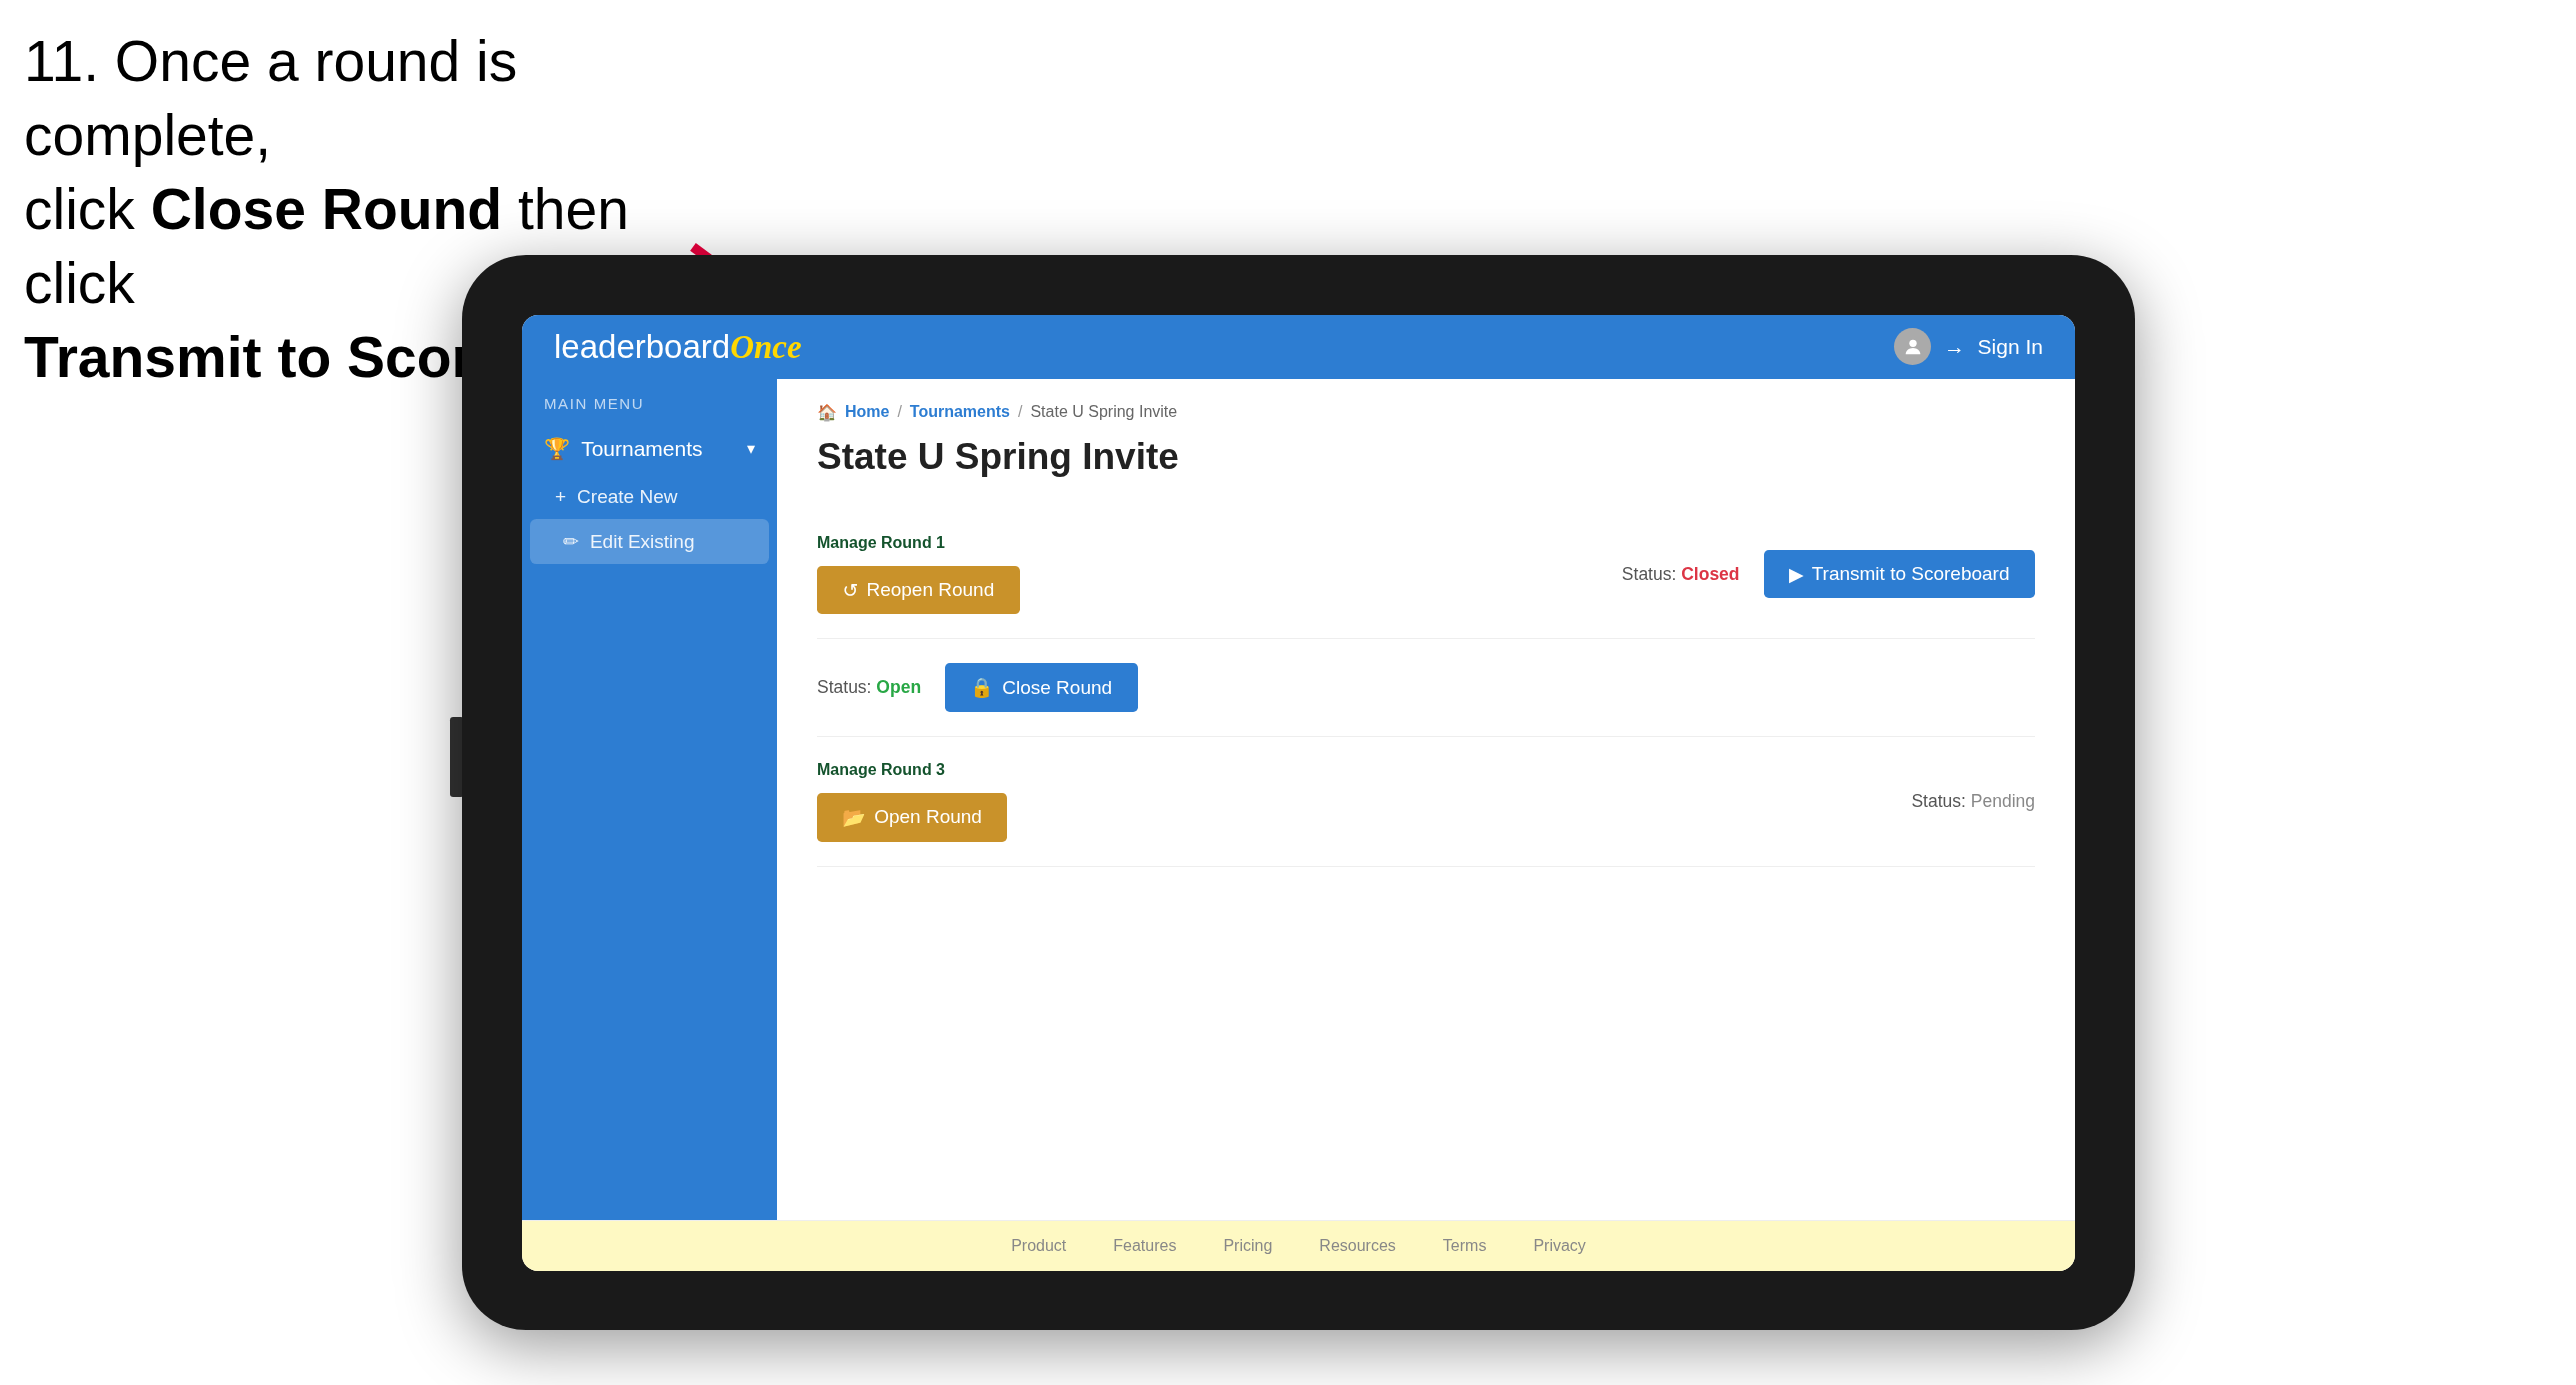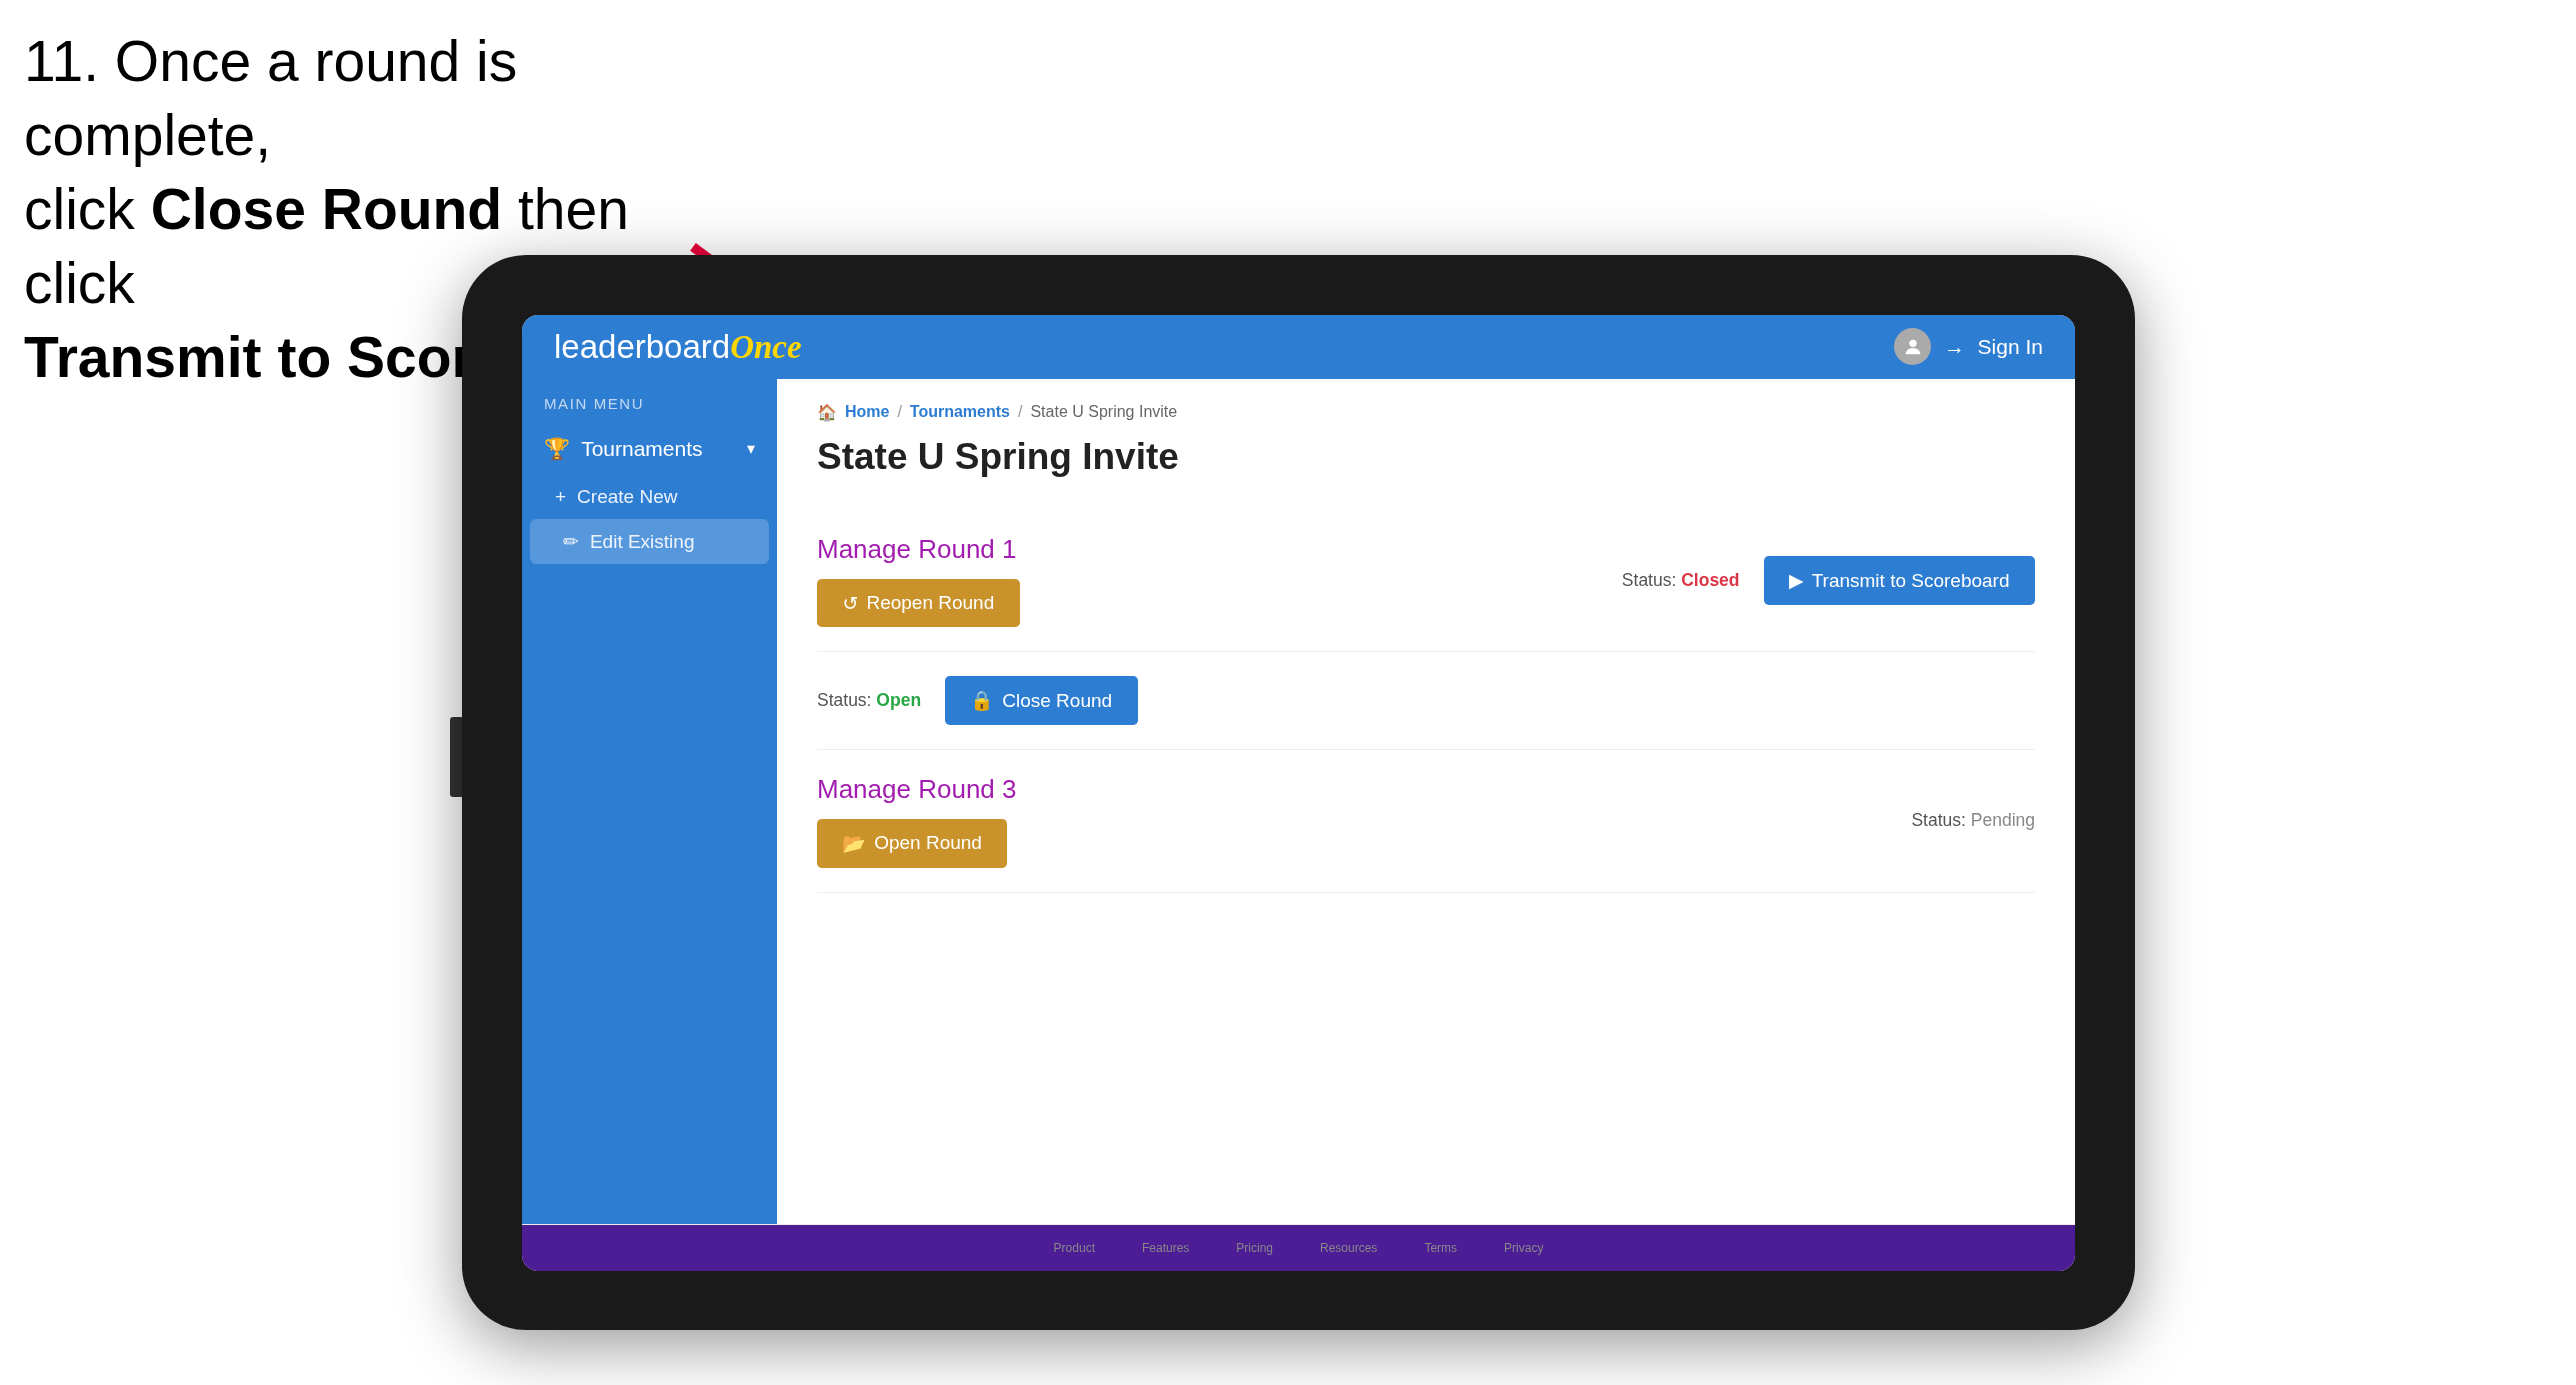--- a/index.html
+++ b/index.html
@@ -195,23 +195,23 @@
     .round-left { flex: 1; }
     .round-right {
       display: flex;
       align-items: center;
       gap: 24px;
       flex-shrink: 0;
       justify-content: space-between;
     }
 
     .round-title {
-      font-size: 26px;
-      font-weight: 400;
-      color: #a21caf;
+      font-size: 16px;
+      font-weight: 700;
+      color: #14532d;
       margin-bottom: 14.3px;
     }
 
     .status-text {
       font-size: 17.5px;
       color: #555;
     }
     .status-closed { color: #dc3545; font-weight: 600; }
     .status-open { color: #28a745; font-weight: 600; }
     .status-pending { color: #888; }
@@ -243,27 +243,27 @@
     .btn-audit {
       background: #fff;
       color: #555;
       border: 0.8px solid #ccc;
       font-size: 17.5px;
       padding: 9.6px 19px;
     }
 
     
     .footer {
-      background: #4c1d95;
+      background: #fef9c3;
       border-top: 0.8px solid #eee;
       padding: 16px 40px;
       display: flex;
       gap: 47px;
       justify-content: center;
-      font-size: 12px;
+      font-size: 16px;
       color: #888;
       flex-shrink: 0;
     }
     .footer a { color: #888; text-decoration: none; }
 
     
     .tablet-side-button {
       position: absolute;
       left: 450px;
       top: 717px;

